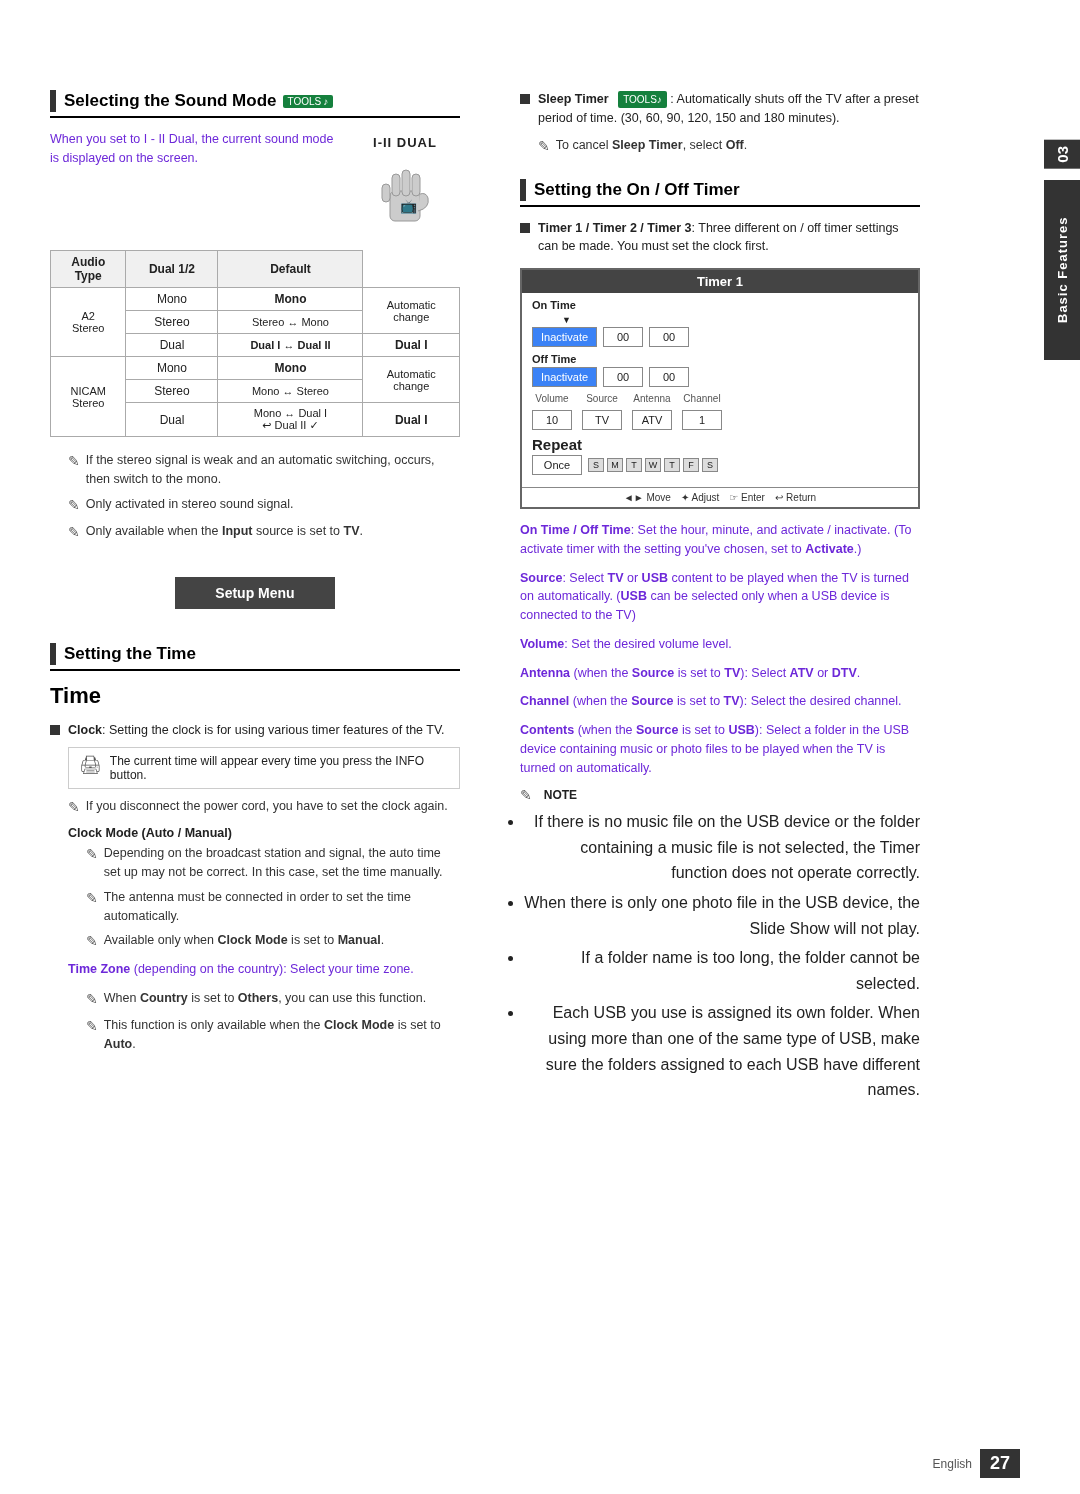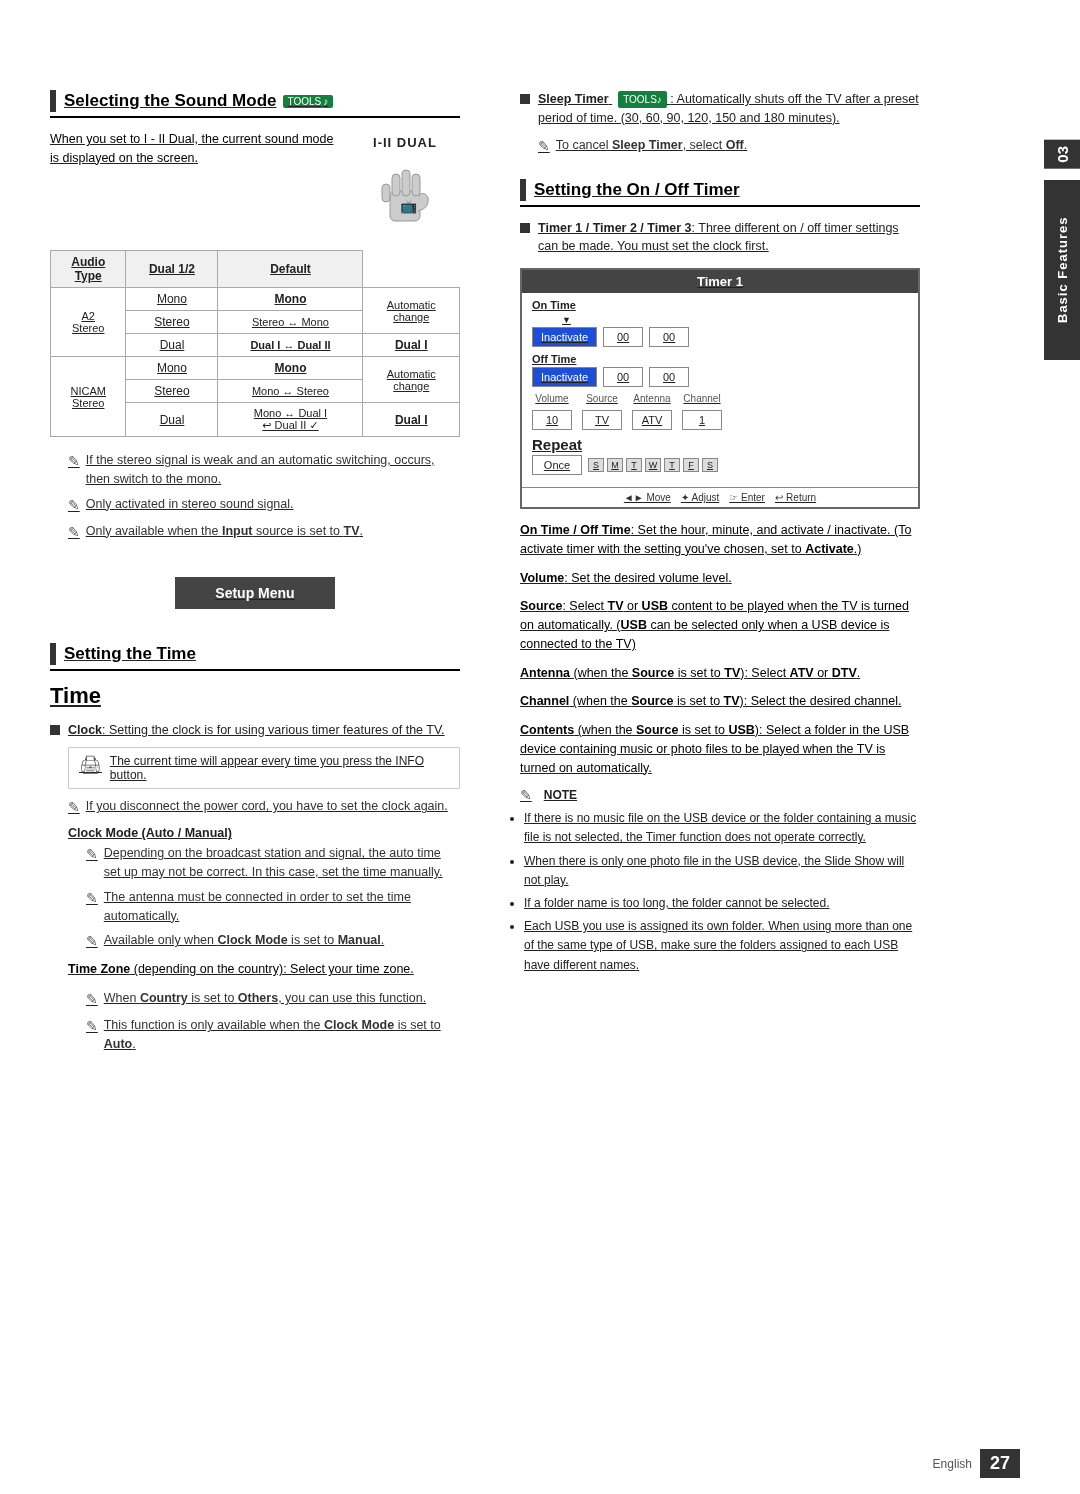--- a/index.html
+++ b/index.html
@@ -53,21 +53,20 @@
       font-weight: bold;
       text-align: center;
       padding: 6px 0;
     }
 
     
     .two-col {
       display: flex;
       gap: 0;
       height: 100%;
-      text-decoration: underline;
     }
 
     .left-col {
       width: 490px;
       padding: 50px 30px 40px 50px;
       flex-shrink: 0;
     }
 
     .right-col {
       width: 490px;
@@ -108,21 +107,21 @@
       margin-left: 6px;
       border-radius: 2px;
       font-weight: normal;
     }
 
     
     .content-text {
       font-size: 12.5px;
       line-height: 1.5;
       margin-bottom: 10px;
-      color: #000000;
+      color: #6d28d9;
     }
 
     .note-line {
       display: flex;
       align-items: flex-start;
       margin-bottom: 6px;
       font-size: 12.5px;
       line-height: 1.5;
       color: #333;
     }
@@ -288,21 +287,21 @@
 
     .timer-cell {
       border: 1px solid #888;
       padding: 3px 8px;
       min-width: 40px;
       text-align: center;
       font-size: 11px;
     }
 
     .timer-cell.active {
-      background: #1d4ed8;
+      background: #3b82f6;
       color: #fff;
     }
 
     .timer-nav-bar {
       border-top: 1px solid #888;
       padding: 4px 0;
       font-size: 10px;
       color: #333;
       display: flex;
       gap: 10px;
@@ -346,22 +345,23 @@
     }
 
     .note-label {
       font-size: 12px;
       font-weight: bold;
     }
 
     .note-bullets {
       list-style: disc;
       margin-left: 4px;
-      font-size: 12px;
+      font-size: 16px;
       line-height: 1.6;
+      text-align: right;
     }
 
     .note-bullets li {
       margin-bottom: 4px;
     }
 
     
     .page-footer {
       position: absolute;
       bottom: 16px;
@@ -646,24 +646,24 @@
             <span>✦ Adjust</span>
             <span>☞ Enter</span>
             <span>↩ Return</span>
           </div>
         </div>
 
         <div class="content-text">
           <b>On Time / Off Time</b>: Set the hour, minute, and activate / inactivate. (To activate timer with the setting you've chosen, set to <b>Activate</b>.)
         </div>
         <div class="content-text">
+          <b>Source</b>: Select <b>TV</b> or <b>USB</b> content to be played when the TV is turned on automatically. (<b>USB</b> can be selected only when a USB device is connected to the TV)
+        </div>
+        <div class="content-text">
           <b>Volume</b>: Set the desired volume level.
-        </div>
-        <div class="content-text">
-          <b>Source</b>: Select <b>TV</b> or <b>USB</b> content to be played when the TV is turned on automatically. (<b>USB</b> can be selected only when a USB device is connected to the TV)
         </div>
         <div class="content-text">
           <b>Antenna</b> (when the <b>Source</b> is set to <b>TV</b>): Select <b>ATV</b> or <b>DTV</b>.
         </div>
         <div class="content-text">
           <b>Channel</b> (when the <b>Source</b> is set to <b>TV</b>): Select the desired channel.
         </div>
         <div class="content-text">
           <b>Contents</b> (when the <b>Source</b> is set to <b>USB</b>): Select a folder in the USB device containing music or photo files to be played when the TV is turned on automatically.
         </div>

